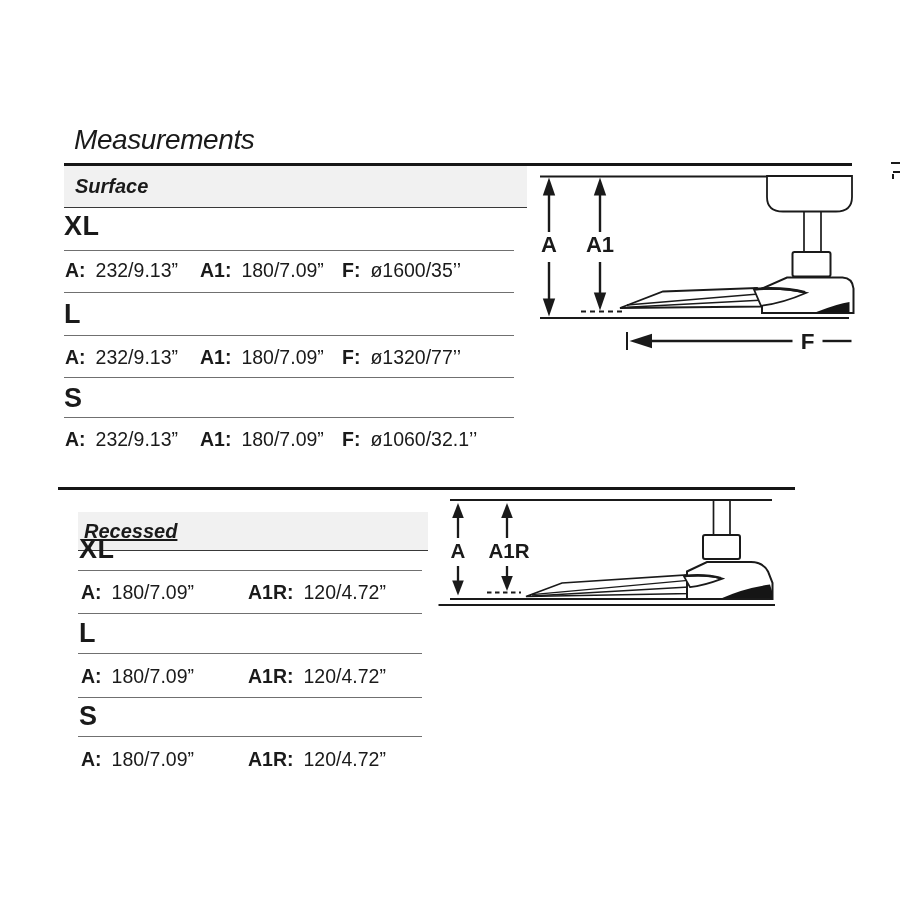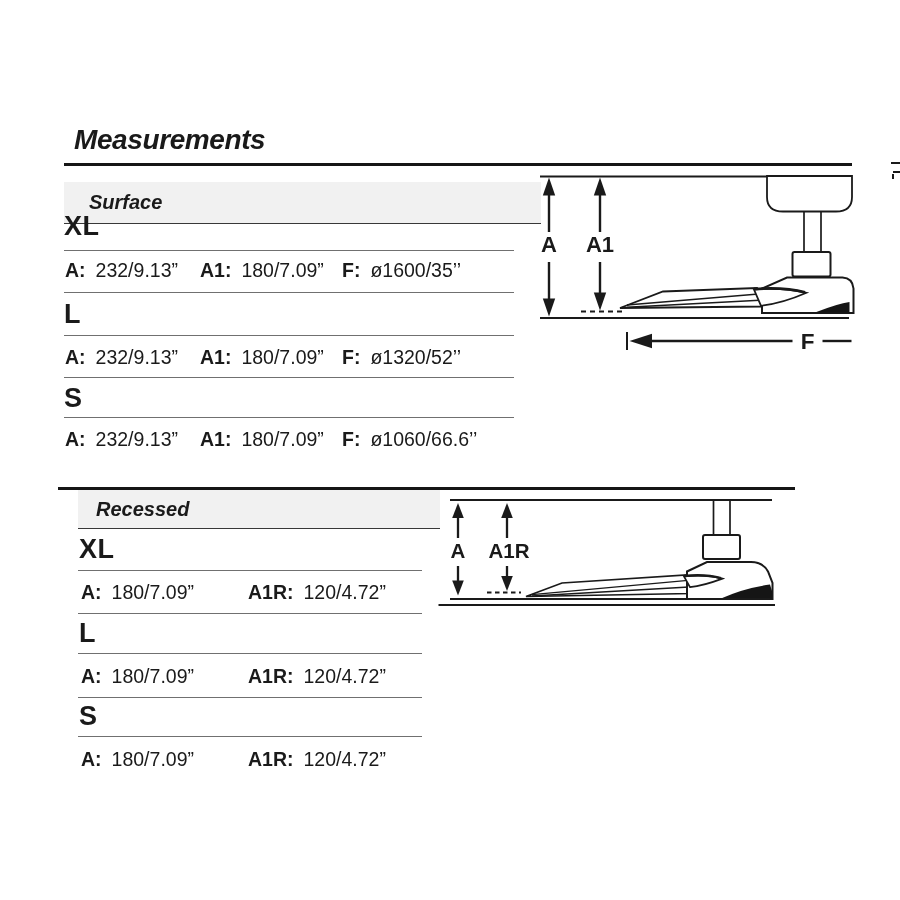--- a/index.html
+++ b/index.html
@@ -1,18 +1,18 @@
 <!DOCTYPE html>
 <html><head>
 <meta charset="utf-8">
 <style>
   html,body{margin:0;padding:0;background:#ffffff;}
   .page{position:relative;width:900px;height:900px;background:#ffffff;overflow:hidden;
         font-family:"Liberation Sans",sans-serif;color:#1a1a1a;}
-  .title{position:absolute;left:74px;top:124px;font-size:28px;font-weight:700;font-style:italic;letter-spacing:-0.4px;}
+  .title{position:absolute;left:74px;top:124px;font-size:28px;font-weight:400;font-style:italic;letter-spacing:-0.4px;}
   .rule{position:absolute;height:2.5px;background:#161616;}
   .band{position:absolute;background:#f1f1f1;border-bottom:1.5px solid #383838;display:flex;align-items:center;}
   .band .bl{font-size:20px;font-weight:700;font-style:italic;}
   .hline{position:absolute;height:1px;background:#707070;}
   .size{position:absolute;font-size:27px;font-weight:700;line-height:1;letter-spacing:0.5px;}
   .drow{position:absolute;left:0;width:100%;height:26px;font-size:19.5px;}
   .spec{position:absolute;white-space:nowrap;}
   .spec b{font-weight:700;}
   .spec .sv{margin-left:10px;}
   svg{position:absolute;}
@@ -20,48 +20,48 @@
 </style>
 </head>
 <body>
 
 <div class="page">
 
   <div class="title">Measurements</div>
 
   <div class="rule" style="left:64px;top:163px;width:788px;"></div>
 
-  <div class="band" style="left:64px;top:182px;width:452px;height:41px;padding-left:25px;">
+  <div class="band" style="left:64px;top:166px;width:452px;height:41px;padding-left:11px;">
     <span class="bl">Surface</span>
   </div>
 
   <div class="size" style="left:64px;top:213px;">XL</div>
   <div class="hline" style="left:64px;top:250px;width:450px;"></div>
   <div class="drow" style="top:259px;">
     <span class="spec" style="left:65px;"><b>A:</b><span class="sv">232/9.13”</span></span>
     <span class="spec" style="left:200px;"><b>A1:</b><span class="sv">180/7.09”</span></span>
     <span class="spec" style="left:342px;"><b>F:</b><span class="sv">ø1600/35’’</span></span>
   </div>
   <div class="hline" style="left:64px;top:292px;width:450px;"></div>
 
   <div class="size" style="left:64px;top:301px;">L</div>
   <div class="hline" style="left:64px;top:335px;width:450px;"></div>
   <div class="drow" style="top:346px;">
     <span class="spec" style="left:65px;"><b>A:</b><span class="sv">232/9.13”</span></span>
     <span class="spec" style="left:200px;"><b>A1:</b><span class="sv">180/7.09”</span></span>
-    <span class="spec" style="left:342px;"><b>F:</b><span class="sv">ø1320/52’’</span></span>
+    <span class="spec" style="left:342px;"><b>F:</b><span class="sv">ø1320/77’’</span></span>
   </div>
   <div class="hline" style="left:64px;top:377px;width:450px;"></div>
 
   <div class="size" style="left:64px;top:385px;">S</div>
   <div class="hline" style="left:64px;top:417px;width:450px;"></div>
   <div class="drow" style="top:428px;">
     <span class="spec" style="left:65px;"><b>A:</b><span class="sv">232/9.13”</span></span>
     <span class="spec" style="left:200px;"><b>A1:</b><span class="sv">180/7.09”</span></span>
-    <span class="spec" style="left:342px;"><b>F:</b><span class="sv">ø1060/66.6’’</span></span>
+    <span class="spec" style="left:342px;"><b>F:</b><span class="sv">ø1060/32.1’’</span></span>
   </div>
 
   <svg style="left:530px;top:166px;" width="372" height="192" viewBox="530 166 372 192">
 
     <line x1="540" y1="176.5" x2="849" y2="176.5" stroke="#1a1a1a" stroke-width="2"></line>
     <line x1="540" y1="318" x2="849" y2="318" stroke="#1a1a1a" stroke-width="2"></line>
 
     <g>
       <polygon points="549,177.5 542.8,195.5 555.2,195.5" fill="#1a1a1a"></polygon>
       <line x1="549" y1="193" x2="549" y2="232" stroke="#1a1a1a" stroke-width="2.4"></line>
@@ -106,21 +106,21 @@
       <line x1="822.5" y1="341" x2="851.5" y2="341" stroke="#1a1a1a" stroke-width="2.4"></line>
     </g>
   </svg>
 
   <div class="frag" style="left:891px;top:161.5px;width:9px;height:2.4px;"></div>
   <div class="frag" style="left:893px;top:170.5px;width:7px;height:2.2px;"></div>
   <div class="frag" style="left:891.5px;top:173.5px;width:2px;height:5.5px;"></div>
 
   <div class="rule" style="left:58px;top:487px;width:737px;"></div>
 
-  <div class="band" style="left:78px;top:490px;width:344px;height:38px;padding-left:18px;">
+  <div class="band" style="left:78px;top:512px;width:344px;height:38px;padding-left:6px;text-decoration:underline;">
     <span class="bl">Recessed</span>
   </div>
 
   <div class="size" style="left:79px;top:536px;">XL</div>
   <div class="hline" style="left:78px;top:570px;width:344px;"></div>
   <div class="drow" style="top:581px;">
     <span class="spec" style="left:81px;"><b>A:</b><span class="sv">180/7.09”</span></span>
     <span class="spec" style="left:248px;"><b>A1R:</b><span class="sv">120/4.72”</span></span>
   </div>
   <div class="hline" style="left:78px;top:613px;width:344px;"></div>

